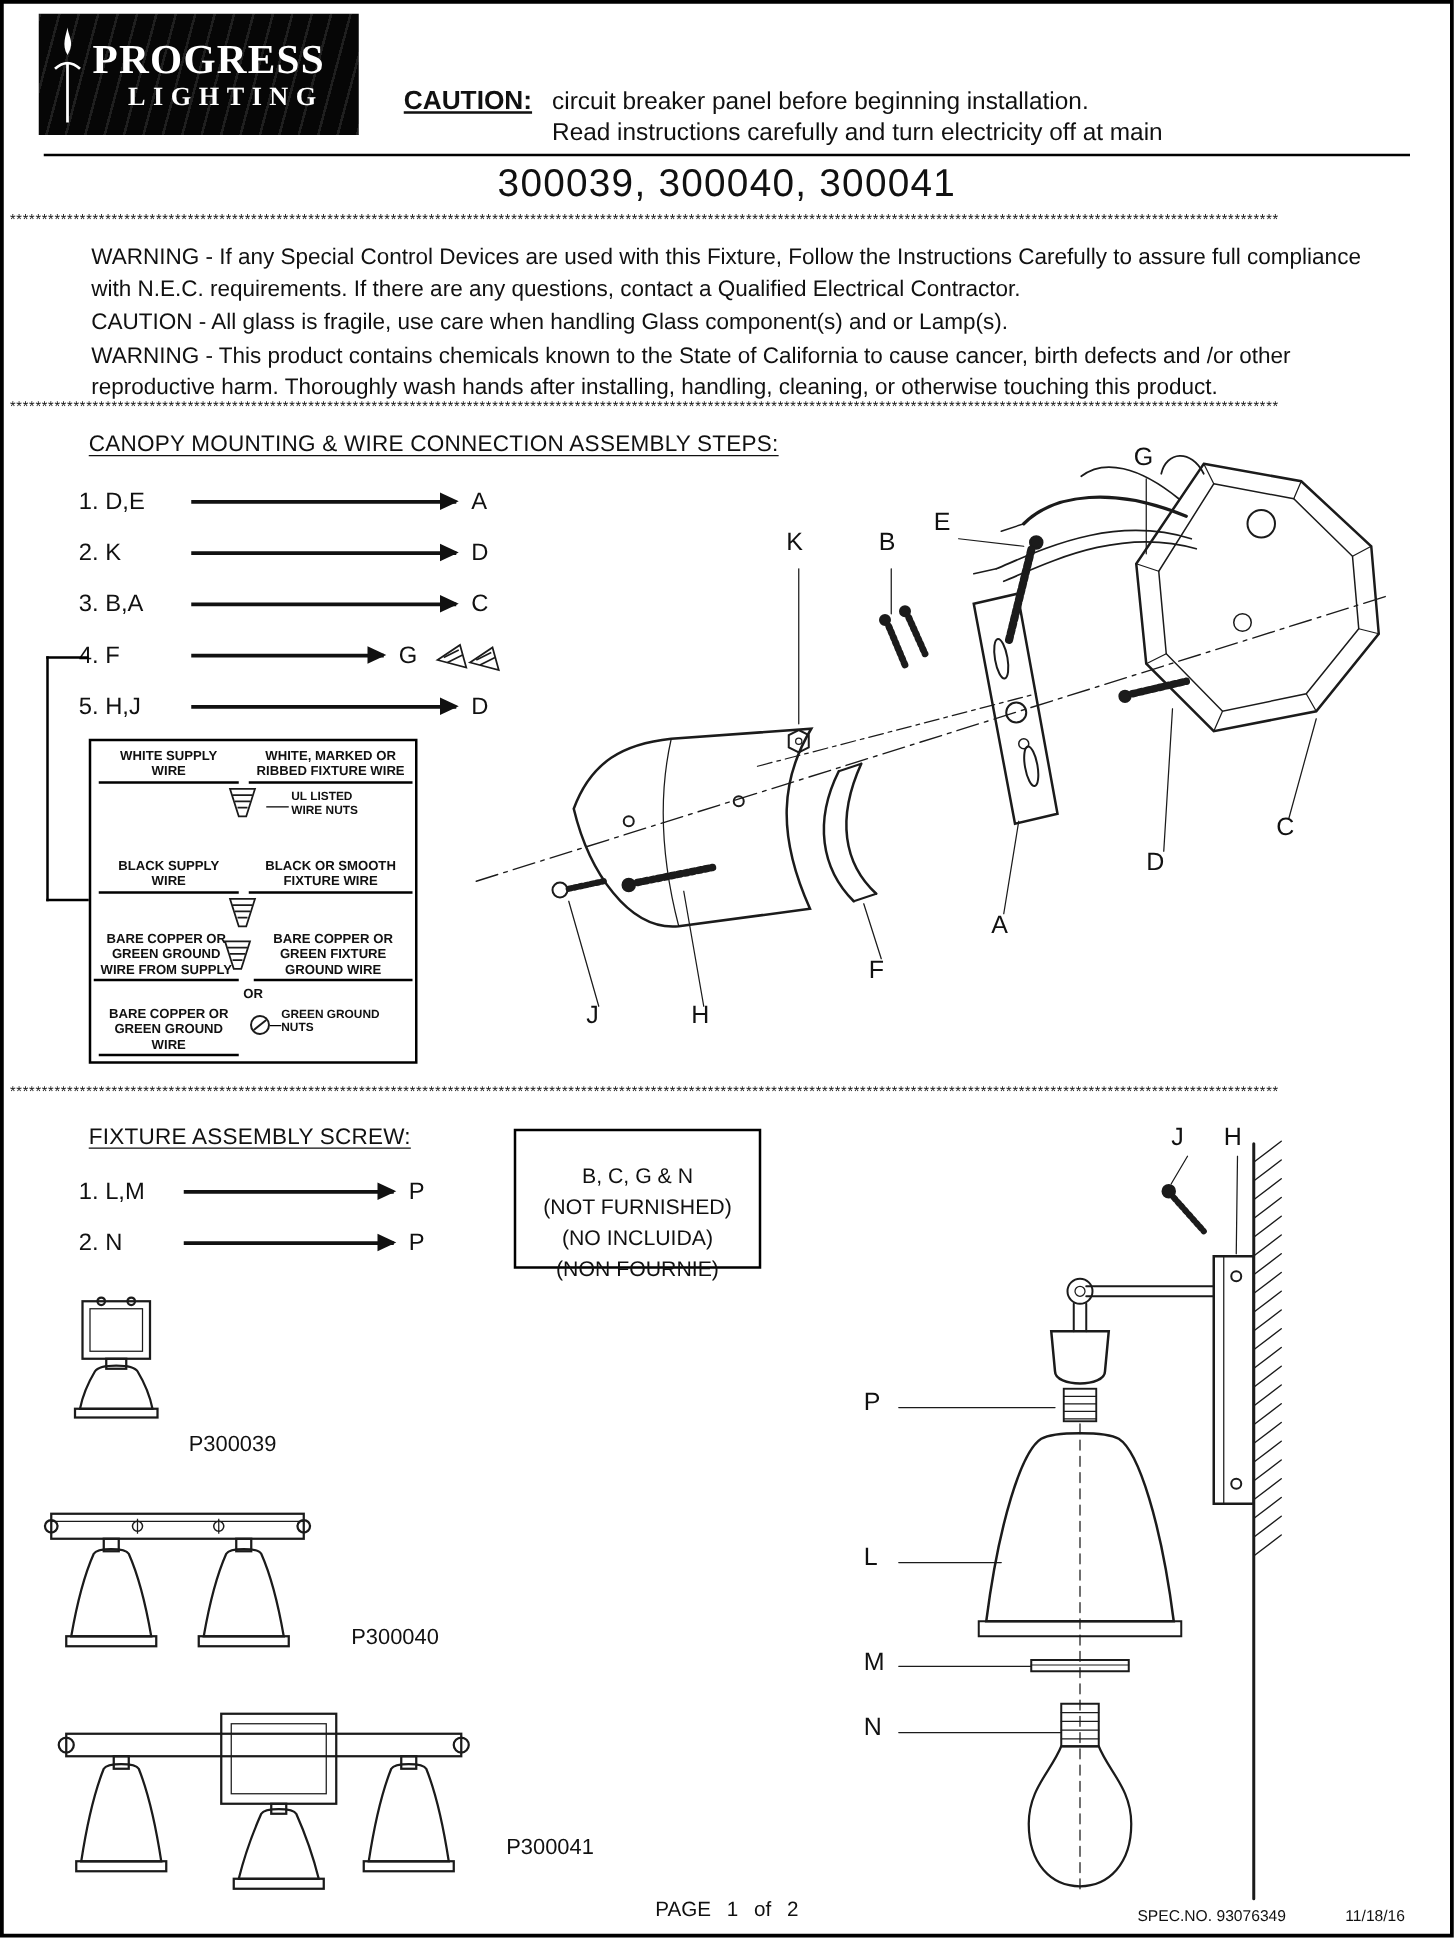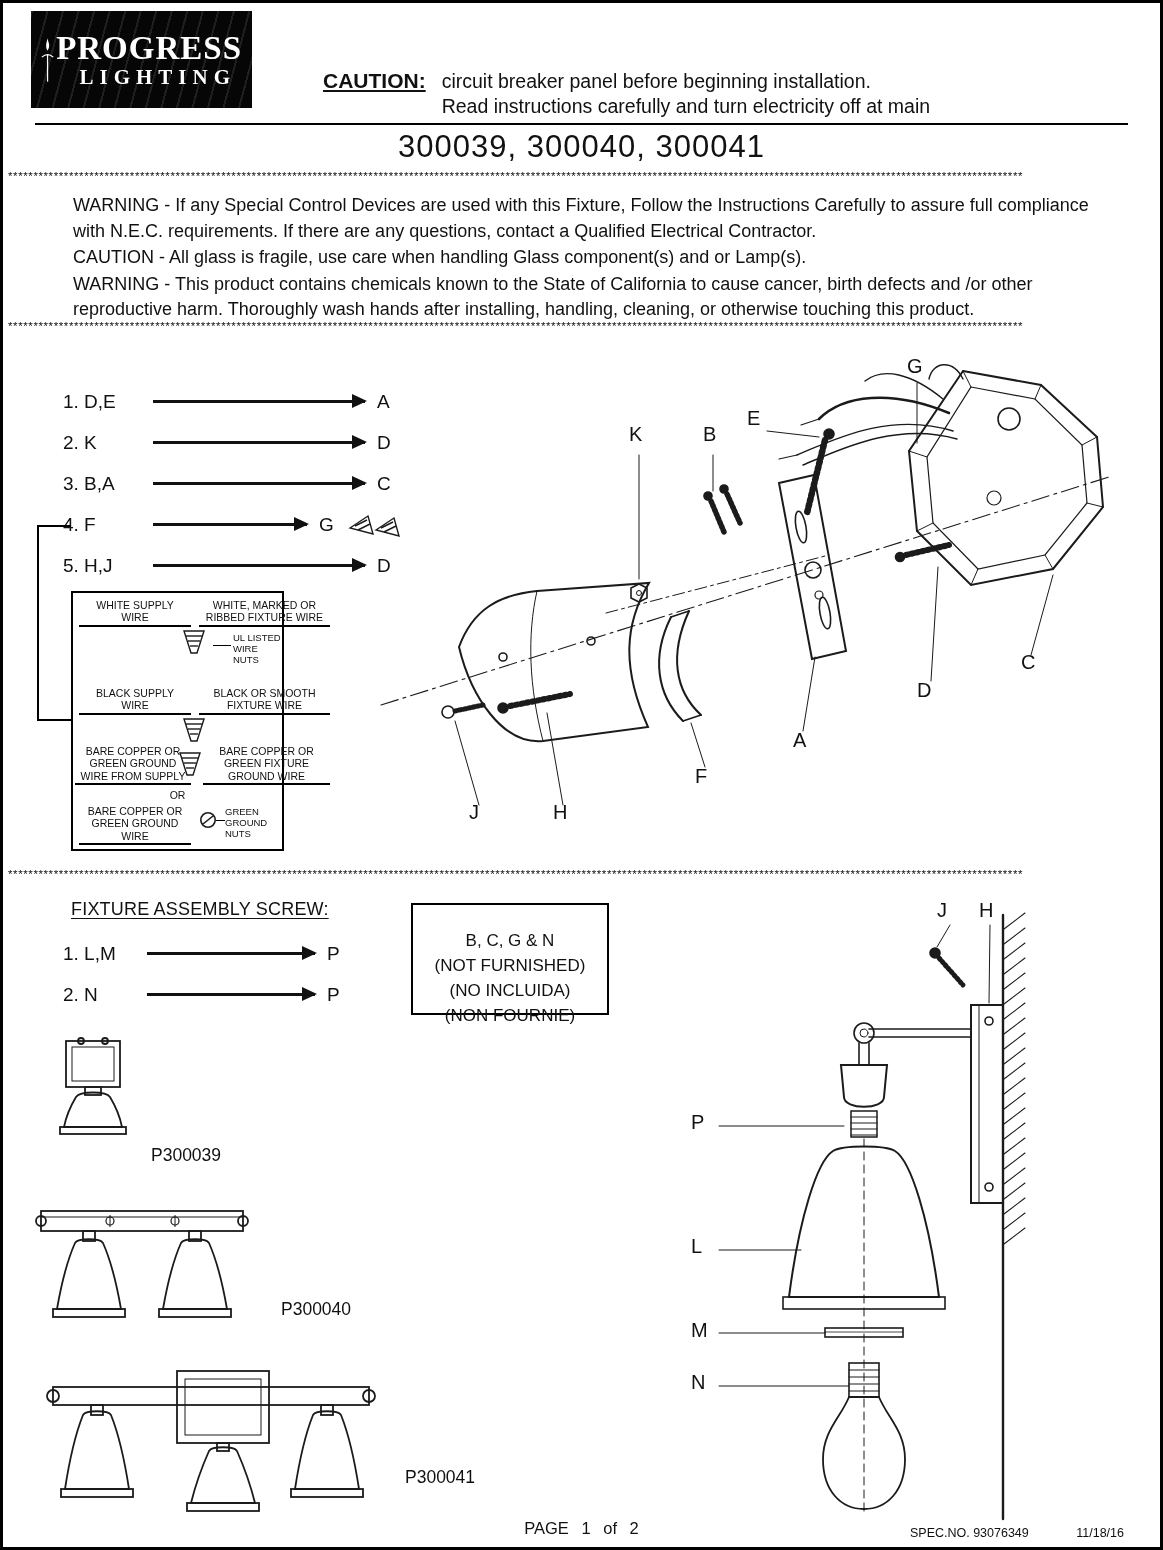--- a/index.html
+++ b/index.html
@@ -2,22 +2,22 @@
 <html><head>
 <meta charset="utf-8">
 <style>
   * { margin:0; padding:0; box-sizing:border-box; }
   body { background:#e9e9e9; font-family:"Liberation Sans", sans-serif; color:#111; }
   .page { position:relative; width:1163px; height:1550px; background:#fff;
           border:3px solid #000; margin:0 auto; overflow:hidden; }
   .abs { position:absolute; }
 
   
-  .logo { left:28px; top:8px; width:221px; height:97px; background:#060606; color:#fff;
-          display:flex; align-items:center; padding:6px 10px 6px 8px;
+  .logo { left:28px; top:8px; width:256px; height:97px; background:#060606; color:#fff;
+          display:flex; align-items:center; padding:6px 22px 6px 8px;
           background-image:repeating-linear-gradient(105deg, rgba(255,255,255,.10) 0 2px, transparent 2px 15px); }
   .logo-text { flex:1; font-family:"Liberation Serif", serif; font-weight:bold; }
   .logo-line1 { font-size:33px; letter-spacing:1px; text-align:center; }
   .logo-line2 { font-size:21px; letter-spacing:6px; text-align:right; padding-right:6px; margin-top:-2px; }
   .title { left:318px; top:12px; font-size:39px; font-weight:normal; letter-spacing:.5px; }
   .caution { left:320px; top:66px; display:flex; font-size:19.5px; }
   .caution-label { font-weight:bold; text-decoration:underline; font-size:21px; margin-right:16px; white-space:nowrap; }
   .cl { display:block; line-height:1.3; }
   .header-rule { left:32px; right:32px; top:120px; border-top:2.5px solid #000; }
   .models { left:0; right:0; top:126px; text-align:center; font-size:31px; letter-spacing:1px; }
@@ -39,22 +39,22 @@
   .fixture-steps .step-label { width:82px; }
   .arrow { flex:1; height:2.4px; background:#111; position:relative; margin:0 12px 0 2px; }
   .arrow::after { content:""; position:absolute; right:-2px; top:-6px; width:0; height:0;
                   border-left:15px solid #111; border-top:7px solid transparent; border-bottom:7px solid transparent; }
   .step-target { flex:none; width:24px; }
   .wirenuts-inline { margin-left:4px; }
 
   .bracket-line { left:34px; top:522px; width:34px; height:196px;
                   border-left:2px solid #000; border-top:2px solid #000; border-bottom:2px solid #000; }
 
-  .wire-box { left:68px; top:588px; width:213px; height:260px; border:2.5px solid #000;
-              font-size:10.5px; line-height:1.18; text-align:center; }
+  .wire-box { left:68px; top:588px; width:263px; height:260px; border:2.5px solid #000;
+              font-size:10.5px; line-height:1.18; text-align:center;font-weight:bold; }
   .wb { position:absolute; }
   .wb-cell { border-bottom:2px solid #000; padding-bottom:1px; }
   .g1l { left:6px;  top:6px;   width:112px; }
   .g1r { left:126px; top:6px;  width:131px; }
   .cone1 { left:108px; top:34px; }
   .note1 { left:160px; top:40px; font-size:9.5px; text-align:left; line-height:1.15; }
   .note-line1 { left:140px; top:52px; width:18px; border-top:1.5px solid #000; }
   .g2l { left:6px;  top:94px;  width:112px; }
   .g2r { left:126px; top:94px; width:131px; }
   .cone2 { left:108px; top:122px; }
@@ -117,20 +117,21 @@
   <div class="abs stars stars1">********************************************************************************************************************************************************************************************************</div>
 
   <div class="abs warnings">
     <p>WARNING - If any Special Control Devices are used with this Fixture, Follow the Instructions Carefully to assure full compliance with N.E.C. requirements. If there are any questions, contact a Qualified Electrical Contractor.</p>
     <p>CAUTION - All glass is fragile, use care when handling Glass component(s) and or Lamp(s).</p>
     <p>WARNING -  This product contains chemicals known to the State of California to cause cancer, birth defects and /or other reproductive harm.  Thoroughly wash hands after installing, handling, cleaning, or otherwise touching this product.</p>
   </div>
 
   <div class="abs stars stars2">********************************************************************************************************************************************************************************************************</div>
 
+  <div class="abs sec-title canopy-title">CANOPY MOUNTING &amp; WIRE CONNECTION ASSEMBLY STEPS:</div>
 
   <div class="abs canopy-steps">
     <div class="step-row">
       <span class="step-label">1.  D,E</span>
       <span class="arrow"></span>
       <span class="step-target">A</span>
     </div>
     <div class="step-row">
       <span class="step-label">2.  K</span>
       <span class="arrow"></span>

